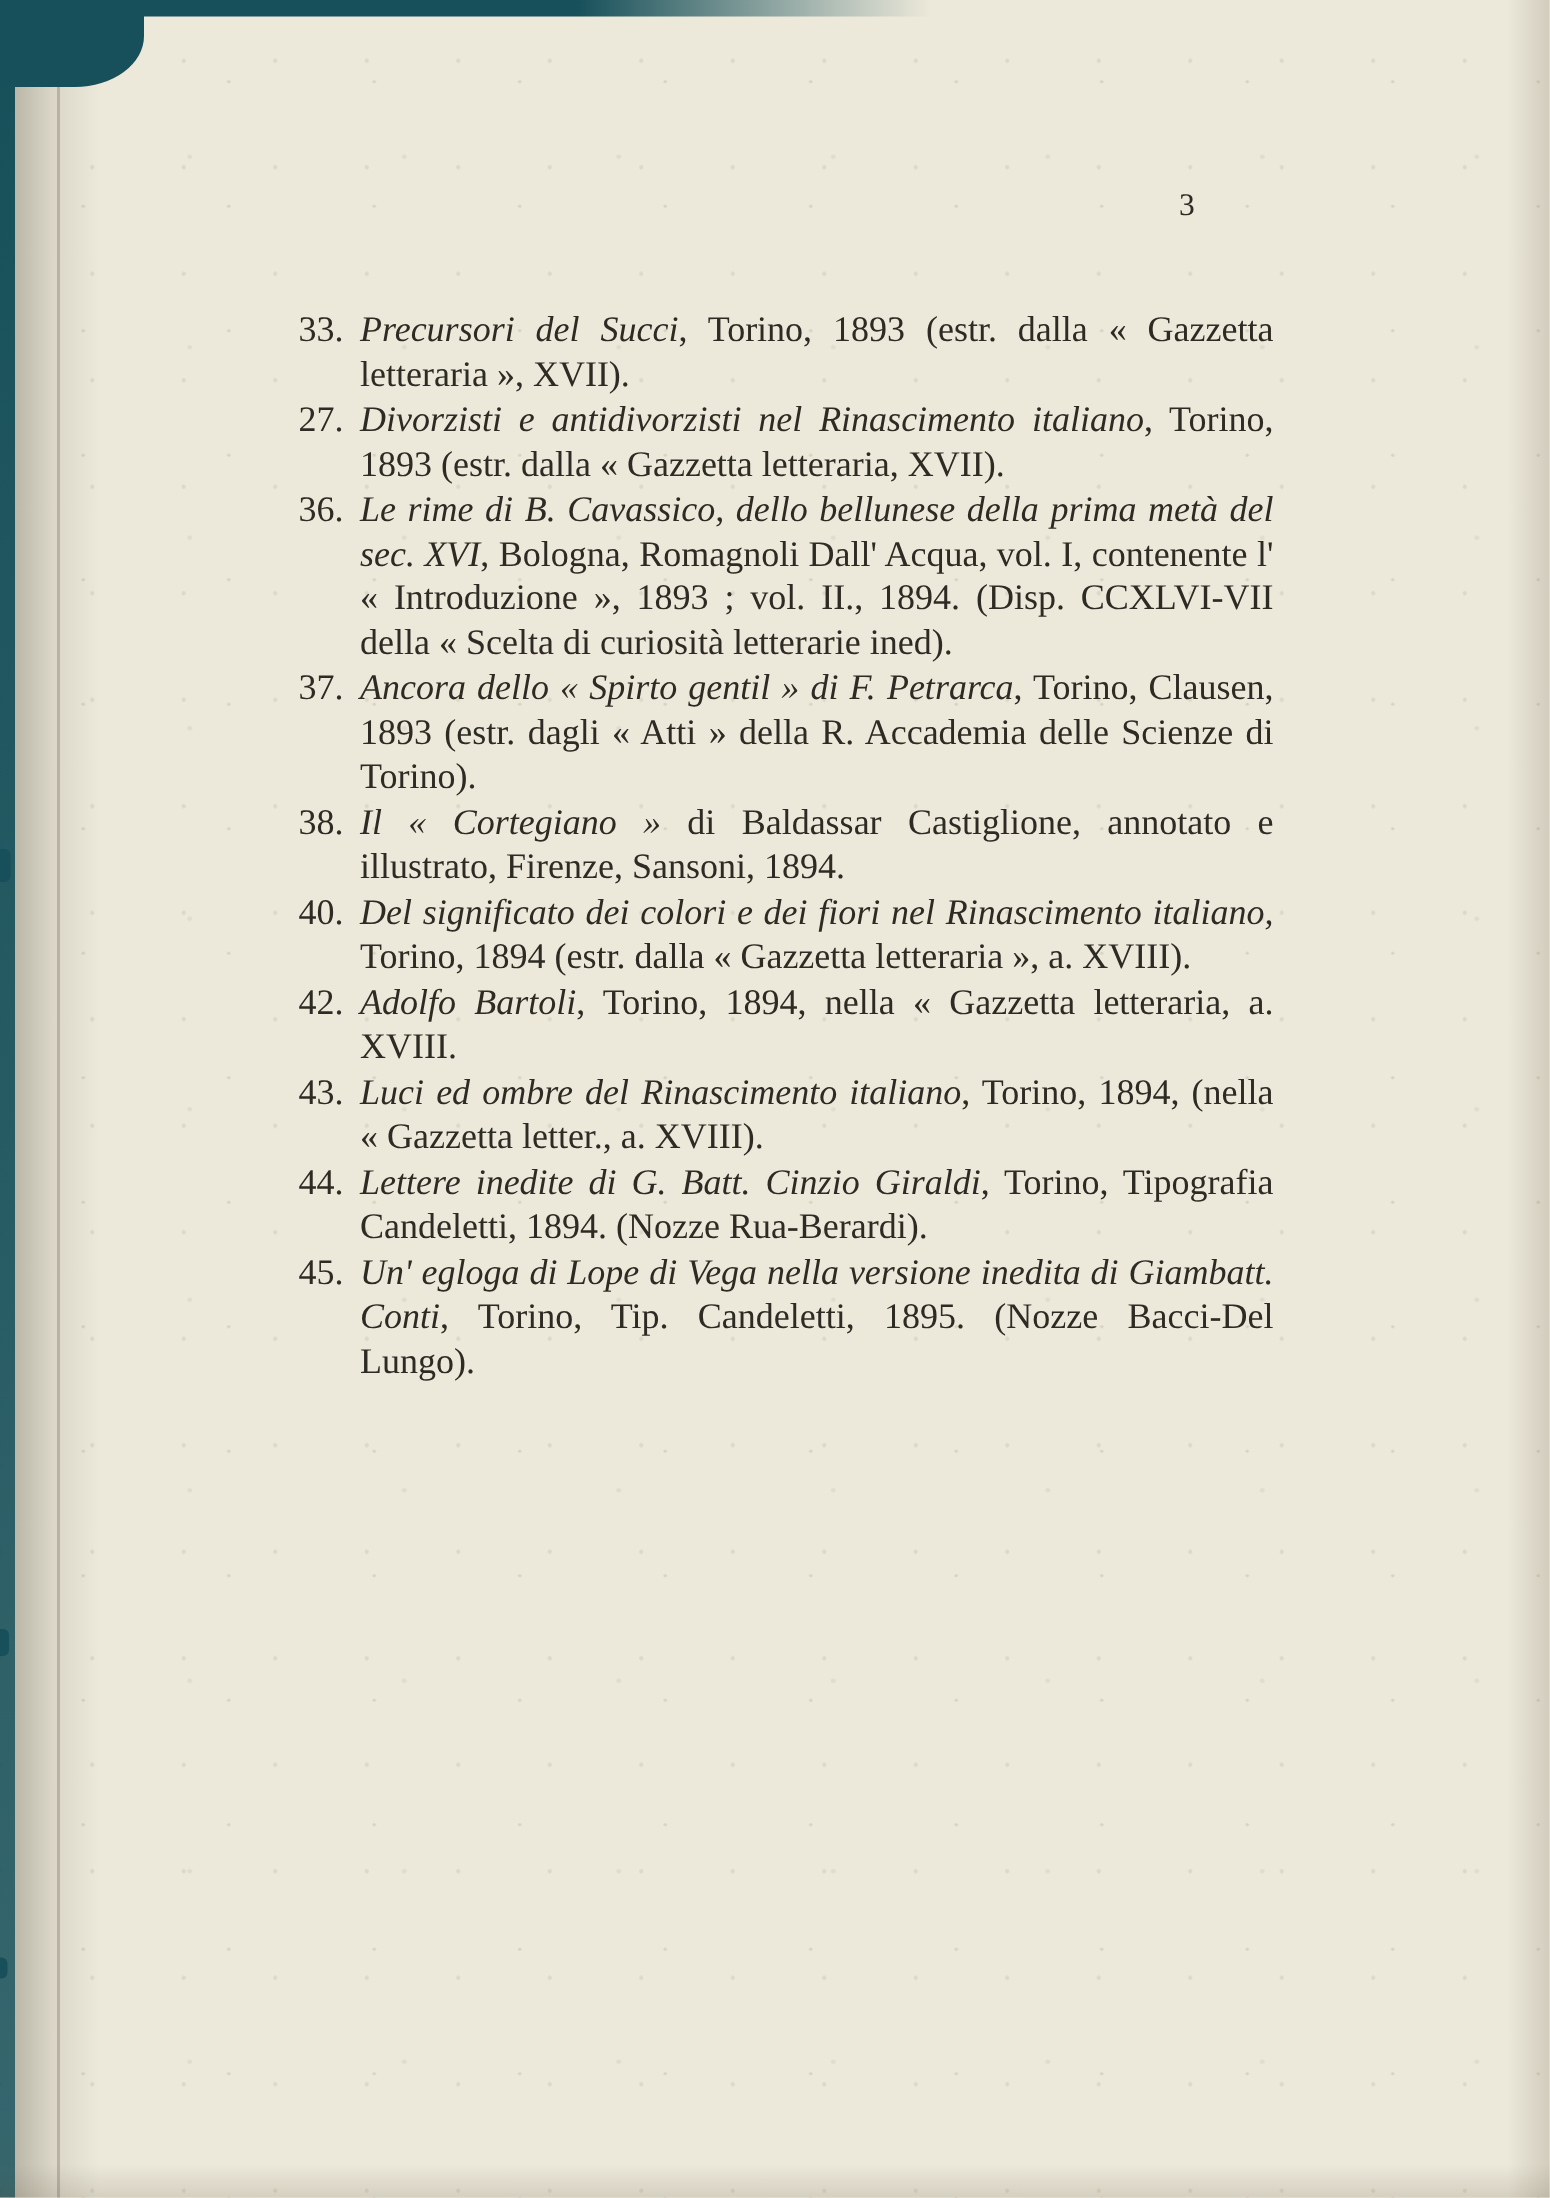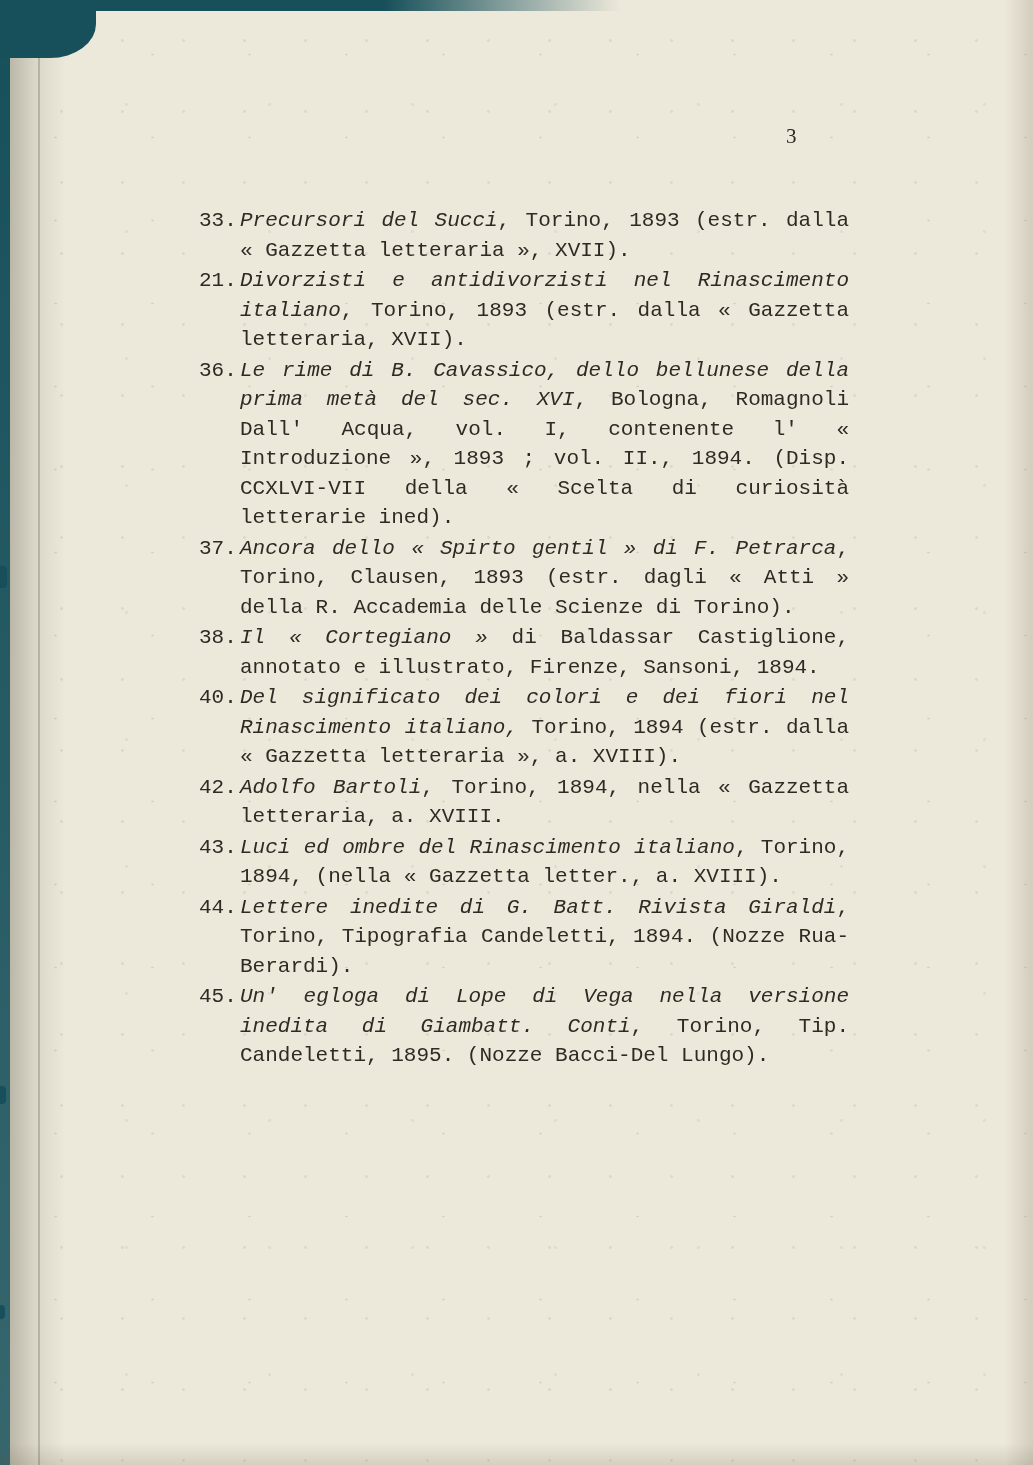--- a/index.html
+++ b/index.html
@@ -59,21 +59,21 @@
     position:absolute;left:0;bottom:0;width:100%;height:22px;
     background:linear-gradient(to top,rgba(90,80,55,.16),rgba(90,80,55,0));
   }
   
   .page-number{
     position:absolute;left:786px;top:124px;
     font-size:21px;color:var(--ink);letter-spacing:.5px;
   }
   .bib-list{
     position:absolute;left:199px;top:206px;width:650px;
-    color:var(--ink);font-size:21px;line-height:29.5px;font-family:Liberation Mono, monospace;
+    color:var(--ink);font-size:24px;line-height:29.5px;
   }
   .entry{display:flex;margin-bottom:1px;}
   .entry-num{flex:none;width:41px;}
   .entry-body{flex:1;text-align:justify;}
   .it{font-style:italic;}
   .ro{font-style:normal;}
 </style>
 </head>
 <body>
 
@@ -90,21 +90,21 @@
   <div class="edge-bottom-shadow"></div>
 
   <div class="page-number">3</div>
 
   <div class="bib-list">
       <div class="entry">
         <span class="entry-num">33.</span>
         <span class="entry-body"><span class="it">Precursori del Succi</span><span class="ro">, Torino, 1893 (estr. dalla « Gazzetta letteraria », XVII).</span></span>
       </div>
       <div class="entry">
-        <span class="entry-num">21.</span>
+        <span class="entry-num">27.</span>
         <span class="entry-body"><span class="it">Divorzisti e antidivorzisti nel Rinascimento italiano</span><span class="ro">, Torino, 1893 (estr. dalla « Gazzetta letteraria, XVII).</span></span>
       </div>
       <div class="entry">
         <span class="entry-num">36.</span>
         <span class="entry-body"><span class="it">Le rime di B. Cavassico, dello bellunese della prima metà del sec. XVI</span><span class="ro">, Bologna, Romagnoli Dall' Acqua, vol. I, contenente l' « Introduzione », 1893 ; vol. II., 1894. (Disp. CCXLVI-VII della « Scelta di curiosità letterarie ined).</span></span>
       </div>
       <div class="entry">
         <span class="entry-num">37.</span>
         <span class="entry-body"><span class="it">Ancora dello « Spirto gentil » di F. Petrarca</span><span class="ro">, Torino, Clausen, 1893 (estr. dagli « Atti » della R. Accademia delle Scienze di Torino).</span></span>
       </div>
@@ -119,20 +119,20 @@
       <div class="entry">
         <span class="entry-num">42.</span>
         <span class="entry-body"><span class="it">Adolfo Bartoli</span><span class="ro">, Torino, 1894, nella « Gazzetta letteraria, a. XVIII.</span></span>
       </div>
       <div class="entry">
         <span class="entry-num">43.</span>
         <span class="entry-body"><span class="it">Luci ed ombre del Rinascimento italiano</span><span class="ro">, Torino, 1894, (nella « Gazzetta letter., a. XVIII).</span></span>
       </div>
       <div class="entry">
         <span class="entry-num">44.</span>
-        <span class="entry-body"><span class="it">Lettere inedite di G. Batt. Rivista Giraldi</span><span class="ro">, Torino, Tipografia Candeletti, 1894. (Nozze Rua-Berardi).</span></span>
+        <span class="entry-body"><span class="it">Lettere inedite di G. Batt. Cinzio Giraldi</span><span class="ro">, Torino, Tipografia Candeletti, 1894. (Nozze Rua-Berardi).</span></span>
       </div>
       <div class="entry">
         <span class="entry-num">45.</span>
         <span class="entry-body"><span class="it">Un' egloga di Lope di Vega nella versione inedita di Giambatt. Conti</span><span class="ro">, Torino, Tip. Candeletti, 1895. (Nozze Bacci-Del Lungo).</span></span>
       </div>
     </div>
 </div>
 
 </body></html>

